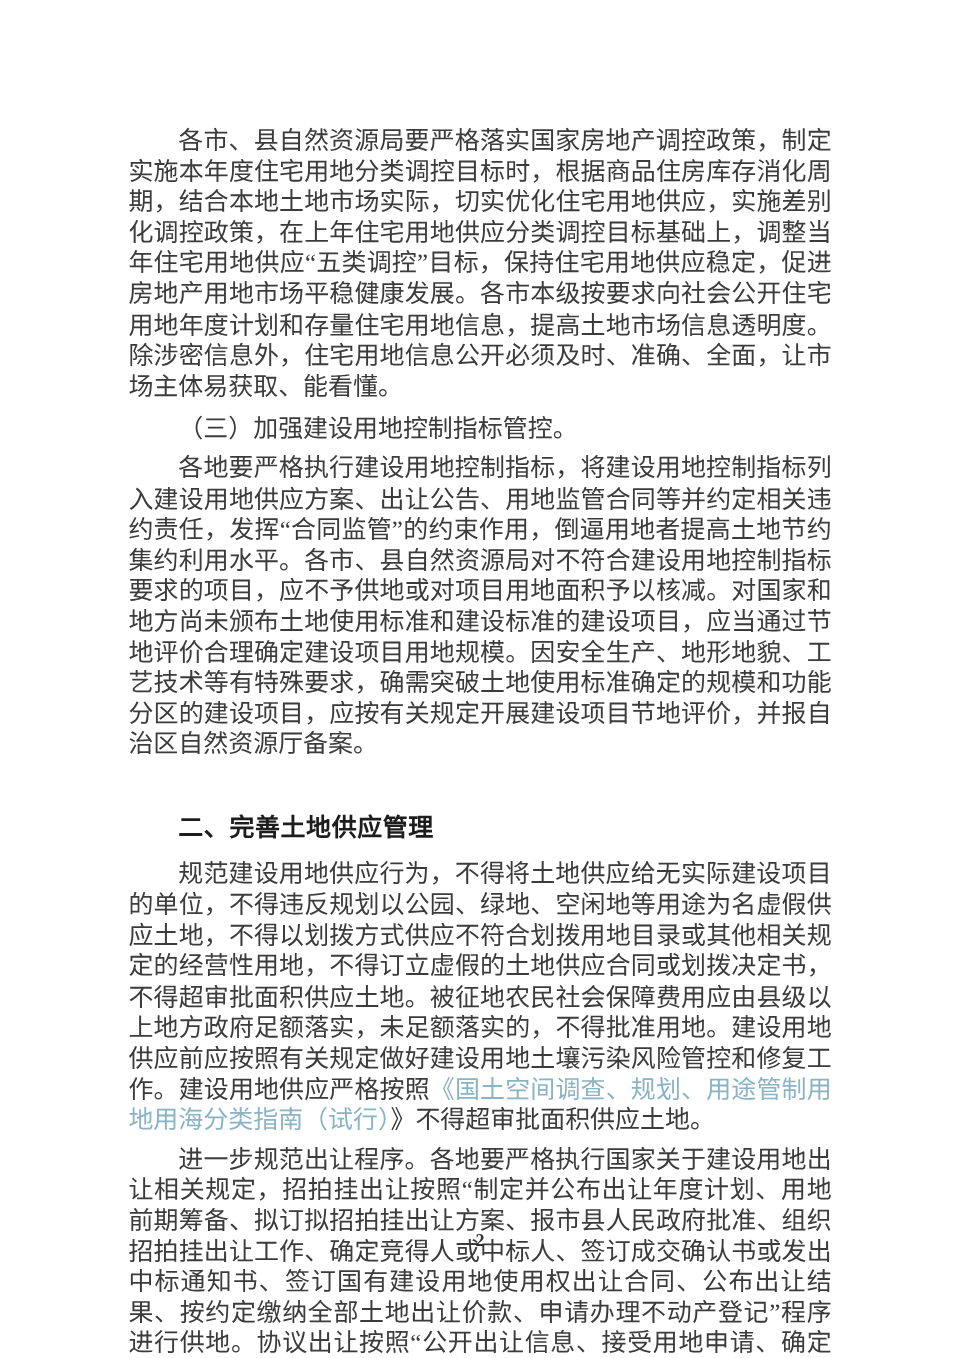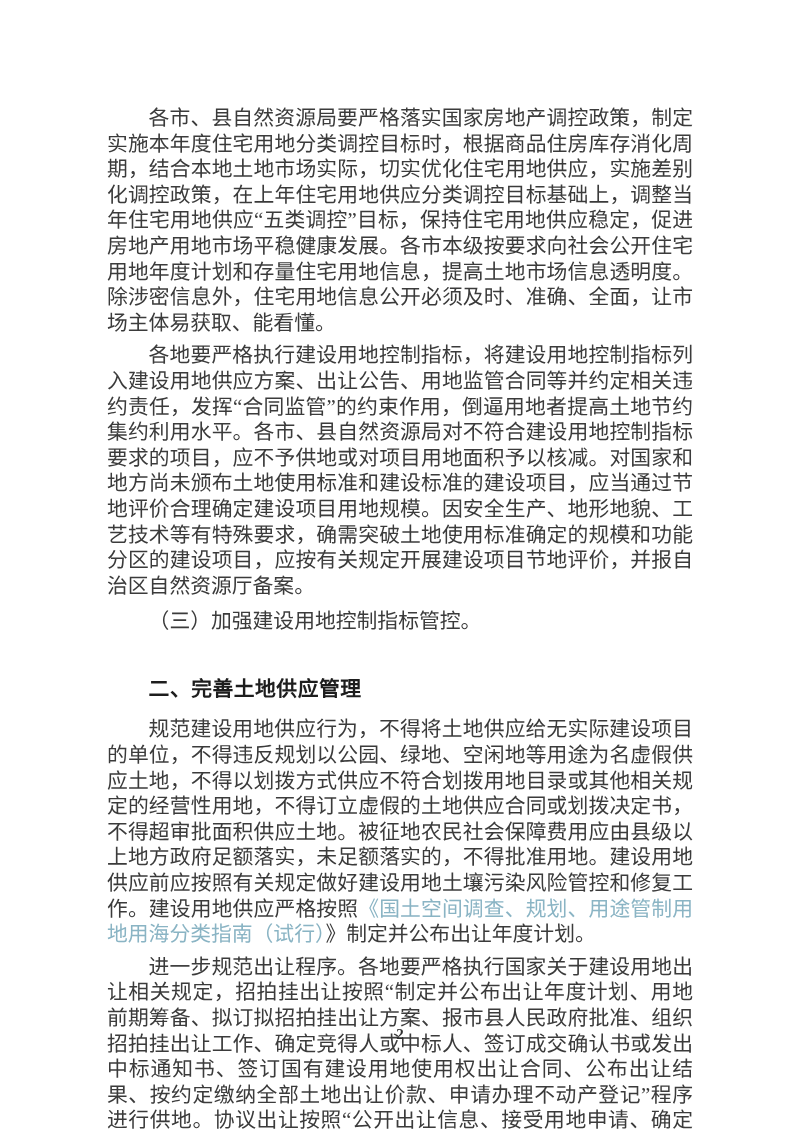--- a/index.html
+++ b/index.html
@@ -50,21 +50,21 @@
   .heading {
     margin: 0;
     margin-top: 44px;
     margin-bottom: 13px;
     font-size: 20.8px;
     line-height: 25.6px;
     color: #1d1d1d;
     font-weight: bold;
     text-indent: 2em;
     letter-spacing: 0.5px;
-    font-family: Liberation Mono, monospace;
+    font-family: Liberation Sans, sans-serif;
   }
   .doc-link {
     color: #8ab4c4;
   }
   .page-number {
     position: absolute;
     left: 0;
     right: 0;
     top: 1012px;
     text-align: center;
@@ -77,27 +77,27 @@
 </style>
 </head>
 <body>
 
 <div class="page">
 
   <div class="content">
 
     <p class="para tight">各市、县自然资源局要严格落实国家房地产调控政策，制定实施本年度住宅用地分类调控目标时，根据商品住房库存消化周期，结合本地土地市场实际，切实优化住宅用地供应，实施差别化调控政策，在上年住宅用地供应分类调控目标基础上，调整当年住宅用地供应“五类调控”目标，保持住宅用地供应稳定，促进房地产用地市场平稳健康发展。各市本级按要求向社会公开住宅用地年度计划和存量住宅用地信息，提高土地市场信息透明度。除涉密信息外，住宅用地信息公开必须及时、准确、全面，让市场主体易获取、能看懂。</p>
 
+    <p class="para gap-md">（三）加强建设用地控制指标管控。</p>
+
     <p class="para gap-sm">各地要严格执行建设用地控制指标，将建设用地控制指标列入建设用地供应方案、出让公告、用地监管合同等并约定相关违约责任，发挥“合同监管”的约束作用，倒逼用地者提高土地节约集约利用水平。各市、县自然资源局对不符合建设用地控制指标要求的项目，应不予供地或对项目用地面积予以核减。对国家和地方尚未颁布土地使用标准和建设标准的建设项目，应当通过节地评价合理确定建设项目用地规模。因安全生产、地形地貌、工艺技术等有特殊要求，确需突破土地使用标准确定的规模和功能分区的建设项目，应按有关规定开展建设项目节地评价，并报自治区自然资源厅备案。</p>
-
-    <p class="para gap-md">（三）加强建设用地控制指标管控。</p>
 
     <p class="heading">二、完善土地供应管理</p>
 
-    <p class="para tight"><span>规范建设用地供应行为，不得将土地供应给无实际建设项目的单位，不得违反规划以公园、绿地、空闲地等用途为名虚假供应土地，不得以划拨方式供应不符合划拨用地目录或其他相关规定的经营性用地，不得订立虚假的土地供应合同或划拨决定书，不得超审批面积供应土地。被征地农民社会保障费用应由县级以上地方政府足额落实，未足额落实的，不得批准用地。建设用地供应前应按照有关规定做好建设用地土壤污染风险管控和修复工作。建设用地供应严格按照</span><span class="doc-link">《国土空间调查、规划、用途管制用地用海分类指南（试行）</span><span>》制定并公布出让年度计划。</span></p>
+    <p class="para tight"><span>规范建设用地供应行为，不得将土地供应给无实际建设项目的单位，不得违反规划以公园、绿地、空闲地等用途为名虚假供应土地，不得以划拨方式供应不符合划拨用地目录或其他相关规定的经营性用地，不得订立虚假的土地供应合同或划拨决定书，不得超审批面积供应土地。被征地农民社会保障费用应由县级以上地方政府足额落实，未足额落实的，不得批准用地。建设用地供应前应按照有关规定做好建设用地土壤污染风险管控和修复工作。建设用地供应严格按照</span><span class="doc-link">《国土空间调查、规划、用途管制用地用海分类指南（试行）</span><span>》不得超审批面积供应土地。</span></p>
 
 
     <p class="para gap-sm">进一步规范出让程序。各地要严格执行国家关于建设用地出让相关规定，招拍挂出让按照“制定并公布出让年度计划、用地前期筹备、拟订拟招拍挂出让方案、报市县人民政府批准、组织招拍挂出让工作、确定竞得人或中标人、签订成交确认书或发出中标通知书、签订国有建设用地使用权出让合同、公布出让结果、按约定缴纳全部土地出让价款、申请办理不动产登记”程序进行供地。协议出让按照“公开出让信息、接受用地申请、确定供地方式、编制协议出让方案、地价评估确定底价、协议出让方案和底价报批、协商签订意向书、公示、签订出让合同、公布出让结果、核发《建设用地批准书》交付土地、办理不动产登记”程序进行供地。</p>
 
   </div>
 
   <div class="page-number">2</div>
 
 </div>
 

